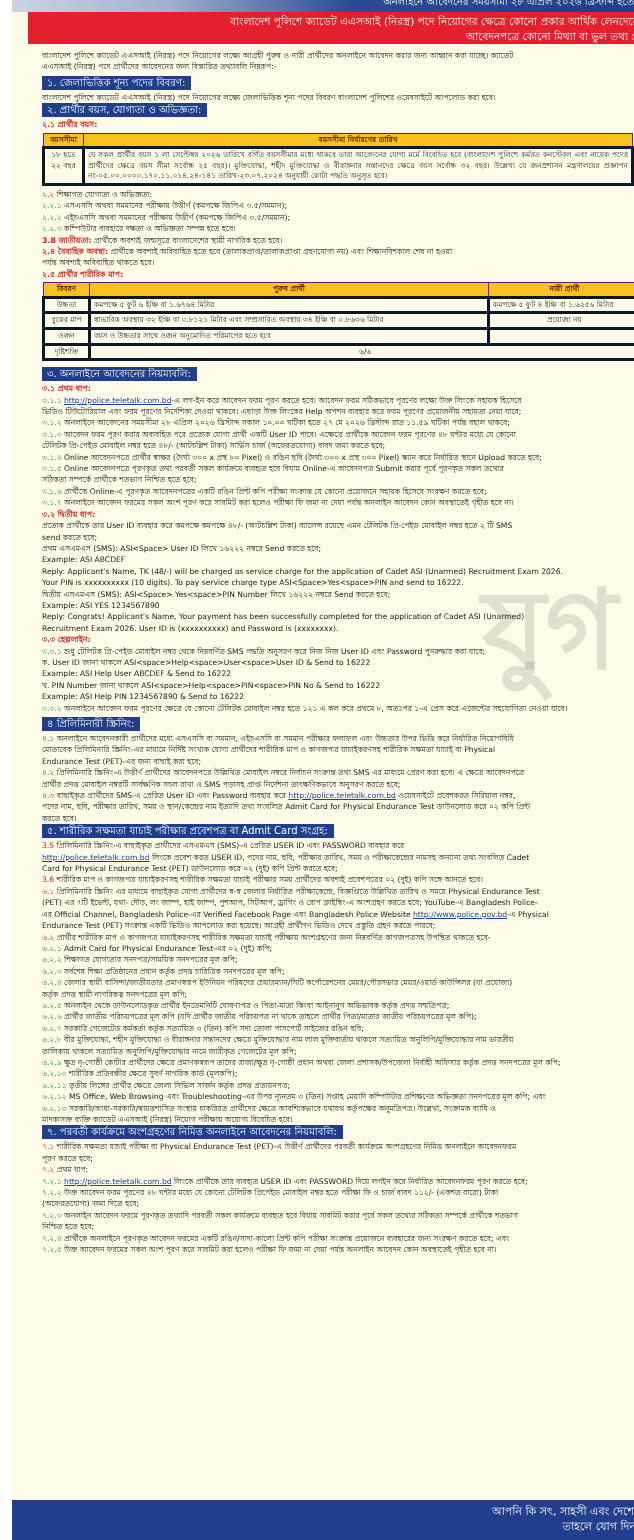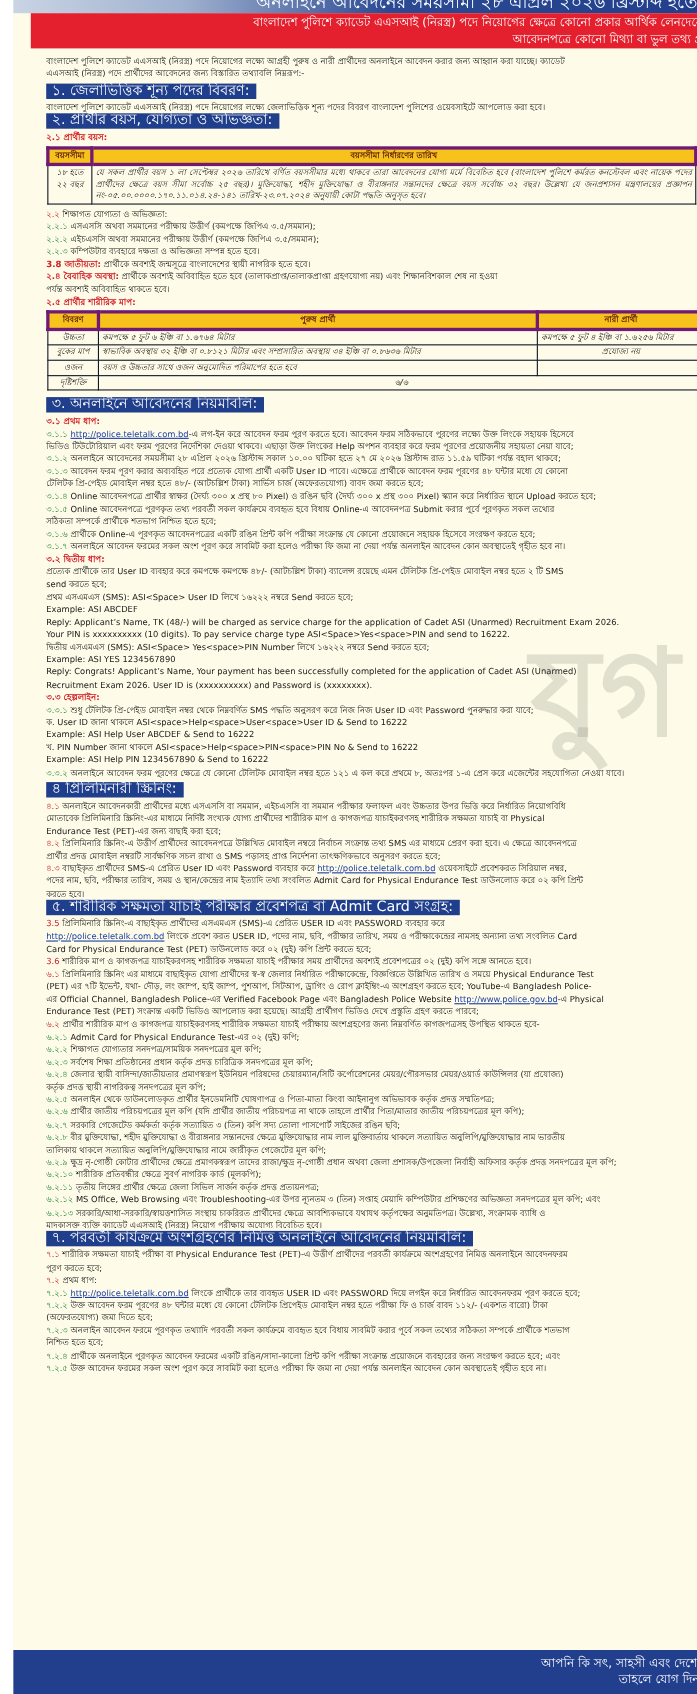--- a/index.html
+++ b/index.html
@@ -3,39 +3,39 @@
 <meta charset="utf-8">
 <style>
   * { box-sizing: border-box; margin: 0; padding: 0; }
   html, body { width: 634px; height: 1540px; overflow: hidden; background: #ffffff; }
   body { font-family: "DejaVu Sans", "Liberation Sans", sans-serif; color: #1a1a1a; }
 
   .page { position: absolute; left: 12px; top: 0; width: 622px; height: 1540px; background: #fefbe8; overflow: hidden; }
 
   .top-band { position: absolute; left: 0; top: 0; width: 622px; height: 12px;
     background: linear-gradient(90deg, #c9d4e4 0%, #9fb1cf 25%, #2b4a93 55%, #213f8c 100%);
-    color: #ffffff; font-size: 16px; line-height: 12px; text-align: right; white-space: nowrap; overflow: hidden; padding-right: 0; }
+    color: #ffffff; font-size: 10px; line-height: 12px; text-align: right; white-space: nowrap; overflow: hidden; padding-right: 0; }
   .top-band span { display: inline-block; transform: translateY(-4px); }
 
   .red-band { position: absolute; left: 16px; top: 12px; width: 622px; height: 32px; background: #e5202e;
     color: #ffffff; font-size: 10.5px; line-height: 15px; text-align: right; white-space: nowrap; overflow: hidden; padding-top: 2px; }
   .red-band div { margin-right: -4px; }
 
   .content { position: absolute; left: 30px; top: 48px; width: 600px; font-size: 7.6px; line-height: 11.4px; }
   .content p, .content .line { white-space: nowrap; overflow: visible; }
 
-  .sec-head { display: inline-block; background: #1f3e8c; color: #ffffff; font-size: 13px; line-height: 12px; padding: 1px 6px 1px 5px; margin: 3px 0 2px 0; white-space: nowrap; text-align: right; }
+  .sec-head { display: inline-block; background: #1f3e8c; color: #ffffff; font-size: 10px; line-height: 12px; padding: 1px 6px 1px 5px; margin: 3px 0 2px 0; white-space: nowrap; text-align: right; }
   .sub-head { color: #d11b22; font-weight: bold; font-size: 7.8px; }
   .num-red { color: #d11b22; }
   .num-green { color: #1f8a3a; text-align: right; }
   .link { color: #1b3fa8; text-decoration: underline; }
 
   table.tbl { border-collapse: collapse; margin: 2px 0 3px 0; font-size: 7.4px; line-height: 10.6px; }
-  table.tbl th { background: #f7c21b; color: #5b1a0a; font-weight: bold; border: 3px solid #701a75; padding: 1px 3px; text-align: center; }
-  table.tbl td { border: 1px solid #0f172a; padding: 1px 3px; vertical-align: top; font-style: italic; }
+  table.tbl th { background: #f7c21b; color: #5b1a0a; font-weight: bold; border: 1px solid #701a75; padding: 1px 3px; text-align: center; }
+  table.tbl td { border: 3px solid #0f172a; padding: 1px 3px; vertical-align: top; }
   .c { text-align: center; }
 
   .watermark { position: absolute; left: 470px; top: 575px; width: 220px; height: 110px; color: rgba(150,150,140,0.28); font-size: 110px; line-height: 110px; font-weight: bold; pointer-events: none; }
 
   .footer-band { position: absolute; left: 0; top: 1500px; width: 622px; height: 40px; background: #213f8c; color: #ffffff;
     font-size: 11px; line-height: 15px; text-align: right; white-space: nowrap; overflow: hidden; padding-top: 4px; }
   .footer-band div { margin-right: -6px; }
   .footer-band div + div { margin-right: -2px; }
 </style>
 </head>
@@ -167,21 +167,21 @@
     <div class="line">Endurance Test (PET)-এর জন্য বাছাই করা হবে;</div>
     <div class="line"><span class="num-red">৪.২</span> <span>প্রিলিমিনারি স্ক্রিনিং-এ উত্তীর্ণ প্রার্থীদের আবেদনপত্রে উল্লিখিত মোবাইল নম্বরে নির্বাচন সংক্রান্ত তথ্য SMS এর মাধ্যমে প্রেরণ করা হবে। এ ক্ষেত্রে আবেদনপত্রে</span></div>
     <div class="line">প্রার্থীর প্রদত্ত মোবাইল নম্বরটি সার্বক্ষণিক সচল রাখা ও SMS পড়াসহ প্রাপ্ত নির্দেশনা তাৎক্ষণিকভাবে অনুসরণ করতে হবে;</div>
     <div class="line"><span class="num-red">৪.৩</span> <span>বাছাইকৃত প্রার্থীদের SMS-এ প্রেরিত User ID এবং Password ব্যবহার করে </span><a class="link">http://police.teletalk.com.bd</a><span> ওয়েবসাইটে প্রবেশকরত সিরিয়াল নম্বর,</span></div>
     <div class="line">পদের নাম, ছবি, পরীক্ষার তারিখ, সময় ও স্থান/কেন্দ্রের নাম ইত্যাদি তথ্য সংবলিত Admit Card for Physical Endurance Test ডাউনলোড করে ০২ কপি প্রিন্ট</div>
     <div class="line">করতে হবে।</div>
 
     
     <div class="sec-head" style="margin-top:0">৫. শারীরিক সক্ষমতা যাচাই পরীক্ষার প্রবেশপত্র বা Admit Card সংগ্রহ:</div>
     <div class="line"><span class="num-red">3.5</span> <span>প্রিলিমিনারি স্ক্রিনিং-এ বাছাইকৃত প্রার্থীদের এসএমএস (SMS)-এ প্রেরিত USER ID এবং PASSWORD ব্যবহার করে</span></div>
-    <div class="line"><a class="link">http://police.teletalk.com.bd</a><span> লিংকে প্রবেশ করত USER ID, পদের নাম, ছবি, পরীক্ষার তারিখ, সময় ও পরীক্ষাকেন্দ্রের নামসহ অন্যান্য তথ্য সংবলিত Card</span></div>
+    <div class="line"><a class="link">http://police.teletalk.com.bd</a><span> লিংকে প্রবেশ করত USER ID, পদের নাম, ছবি, পরীক্ষার তারিখ, সময় ও পরীক্ষাকেন্দ্রের নামসহ অন্যান্য তথ্য সংবলিত Cadet</span></div>
     <div class="line">Card for Physical Endurance Test (PET) ডাউনলোড করে ০২ (দুই) কপি প্রিন্ট করতে হবে;</div>
     <div class="line"><span class="num-red">3.6</span> <span>শারীরিক মাপ ও কাগজপত্র যাচাইকরণসহ শারীরিক সক্ষমতা যাচাই পরীক্ষার সময় প্রার্থীদের অবশ্যই প্রবেশপত্রের ০২ (দুই) কপি সঙ্গে আনতে হবে।</span></div>
 
     
     <div class="line"><span class="num-red">৬.১</span> <span>প্রিলিমিনারি স্ক্রিনিং এর মাধ্যমে বাছাইকৃত যোগ্য প্রার্থীদের স্ব-স্ব জেলার নির্ধারিত পরীক্ষাকেন্দ্রে, বিজ্ঞপ্তিতে উল্লিখিত তারিখ ও সময়ে Physical Endurance Test</span></div>
     <div class="line">(PET) এর ৭টি ইভেন্ট, যথা- দৌড়, লং জাম্প, হাই জাম্প, পুশআপ, সিটআপ, ড্রাগিং ও রোপ ক্লাইম্বিং-এ অংশগ্রহণ করতে হবে; YouTube-এ Bangladesh Police-</div>
     <div class="line"><span>এর Official Channel, Bangladesh Police-এর Verified Facebook Page এবং Bangladesh Police Website </span><a class="link">http://www.police.gov.bd</a><span>-এ Physical</span></div>
     <div class="line">Endurance Test (PET) সংক্রান্ত একটি ভিডিও আপলোড করা হয়েছে। আগ্রহী প্রার্থীগণ ভিডিও দেখে প্রস্তুতি গ্রহণ করতে পারবে;</div>
     <div class="line"><span class="num-red">৬.২</span> <span>প্রার্থীর শারীরিক মাপ ও কাগজপত্র যাচাইকরণসহ শারীরিক সক্ষমতা যাচাই পরীক্ষায় অংশগ্রহণের জন্য নিম্নবর্ণিত কাগজপত্রসহ উপস্থিত থাকতে হবে-</span></div>
 

